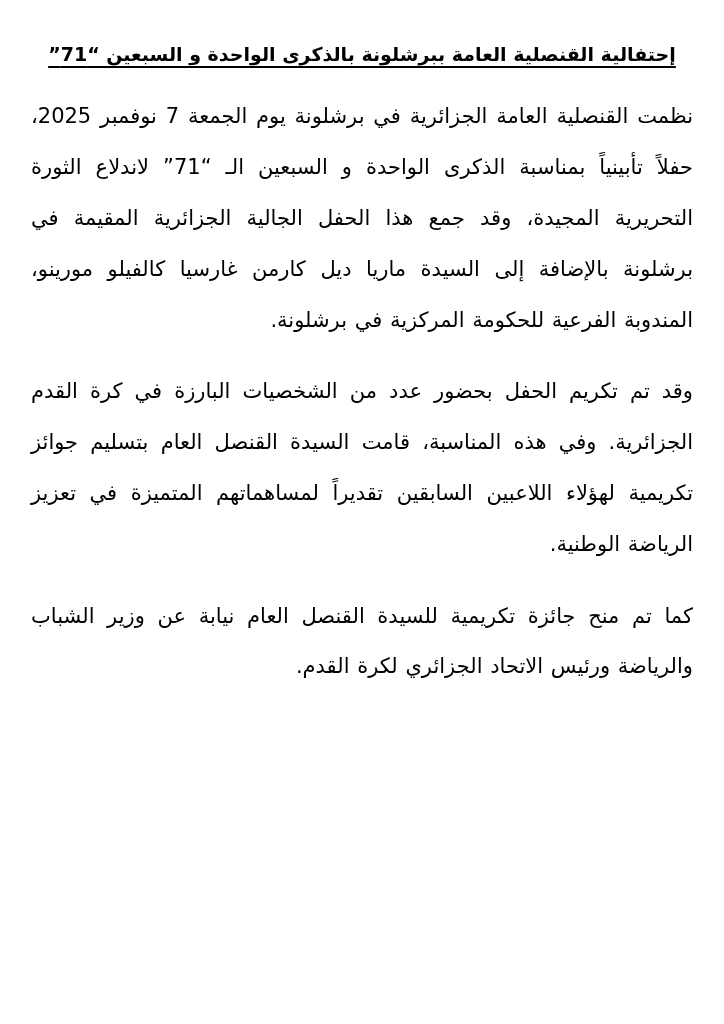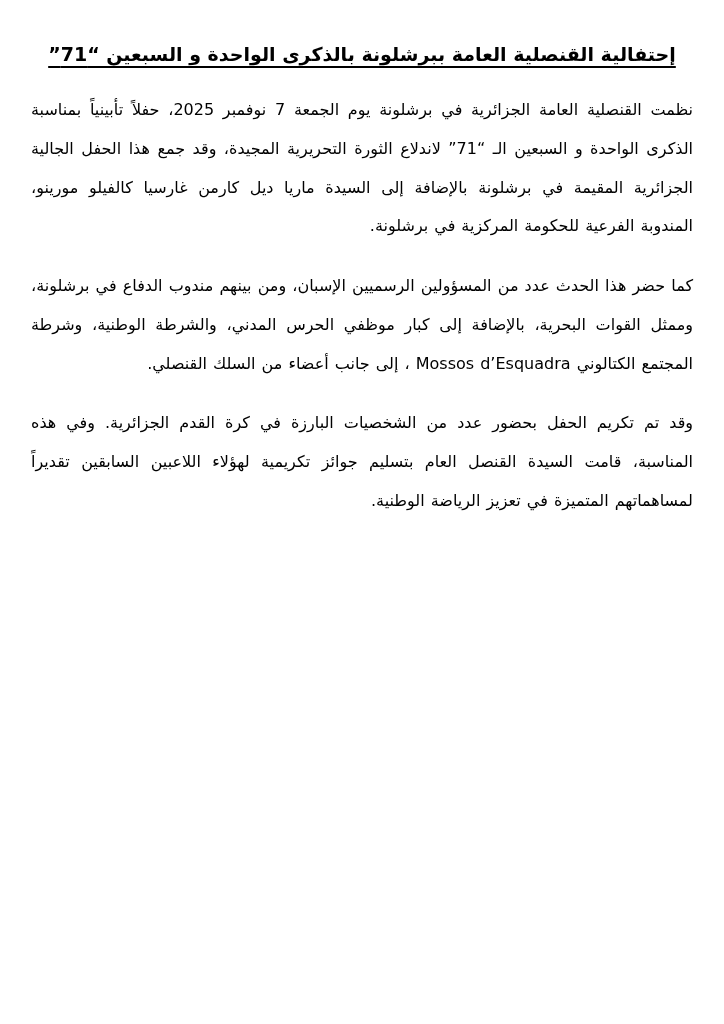--- a/index.html
+++ b/index.html
@@ -31,37 +31,37 @@
     color: #000000;
   }
   .title-line {
     display: inline;
     text-decoration: underline;
     text-decoration-thickness: 2px;
     text-underline-offset: 5px;
   }
   .doc-body p {
     margin: 0 0 21px 0;
-    font-size: 16px;
+    font-size: 21px;
     line-height: 2.42;
     text-align: justify;
     text-align-last: right;
     color: #000000;
     word-spacing: 1px;
   }
 </style>
 </head>
 <body>
 
 <div class="page">
 
   <h1 class="doc-title">
     <span class="title-line">إحتفالية القنصلية العامة ببرشلونة بالذكرى الواحدة و السبعين “71”</span>
     <br>
   </h1>
 
   <div class="doc-body">
     <p>نظمت القنصلية العامة الجزائرية في برشلونة يوم الجمعة 7 نوفمبر 2025، حفلاً تأبينياً بمناسبة الذكرى الواحدة و السبعين الـ “71” لاندلاع الثورة التحريرية المجيدة، وقد جمع هذا الحفل الجالية الجزائرية المقيمة في برشلونة بالإضافة إلى السيدة ماريا ديل كارمن غارسيا كالفيلو مورينو، المندوبة الفرعية للحكومة المركزية في برشلونة.</p>
-    <p>كما حضر هذا الحدث عدد من المسؤولين الرسميين الإسبان، ومن بينهم مندوب الدفاع في برشلونة، وممثل القوات البحرية، بالإضافة إلى كبار موظفي الحرس المدني، والشرطة الوطنية، وشرطة المجتمع الكتالوني Mossos d’Esquadra ، إلى جانب أعضاء من السلك القنصلي.</p>
     <p>وقد تم تكريم الحفل بحضور عدد من الشخصيات البارزة في كرة القدم الجزائرية. وفي هذه المناسبة، قامت السيدة القنصل العام بتسليم جوائز تكريمية لهؤلاء اللاعبين السابقين تقديراً لمساهماتهم المتميزة في تعزيز الرياضة الوطنية.</p>
+    <p>كما تم منح جائزة تكريمية للسيدة القنصل العام نيابة عن وزير الشباب والرياضة ورئيس الاتحاد الجزائري لكرة القدم.</p>
   </div>
 
 </div>
 
 </body></html>

